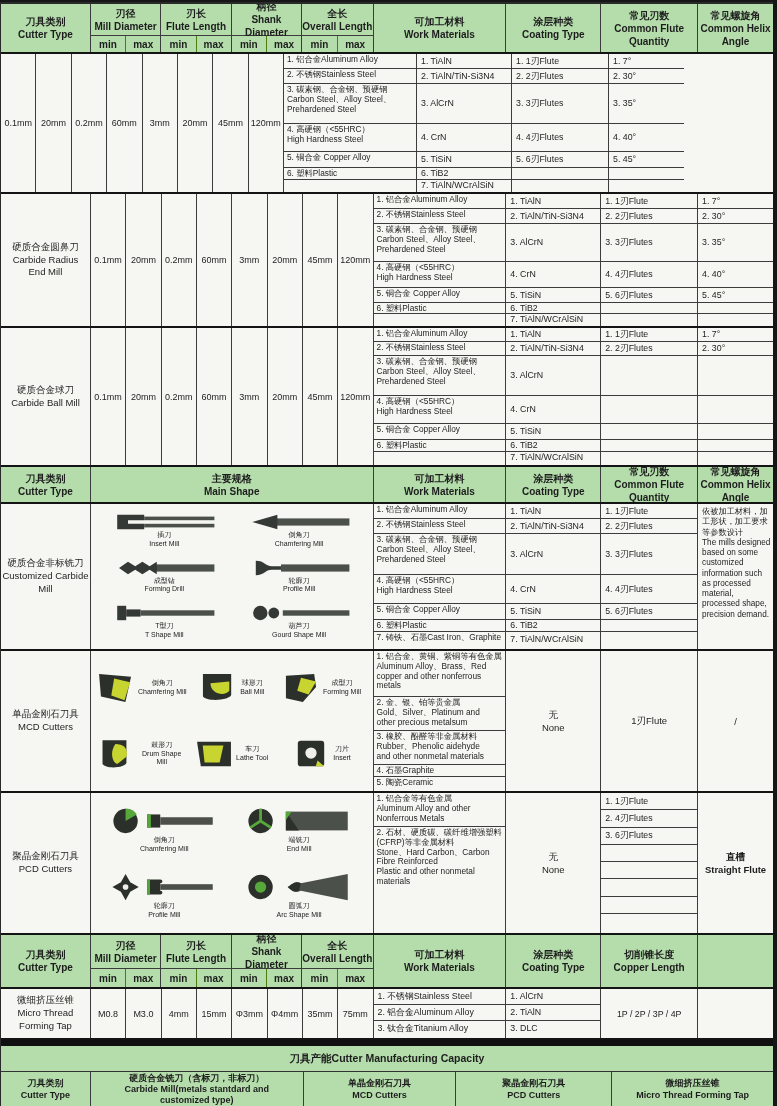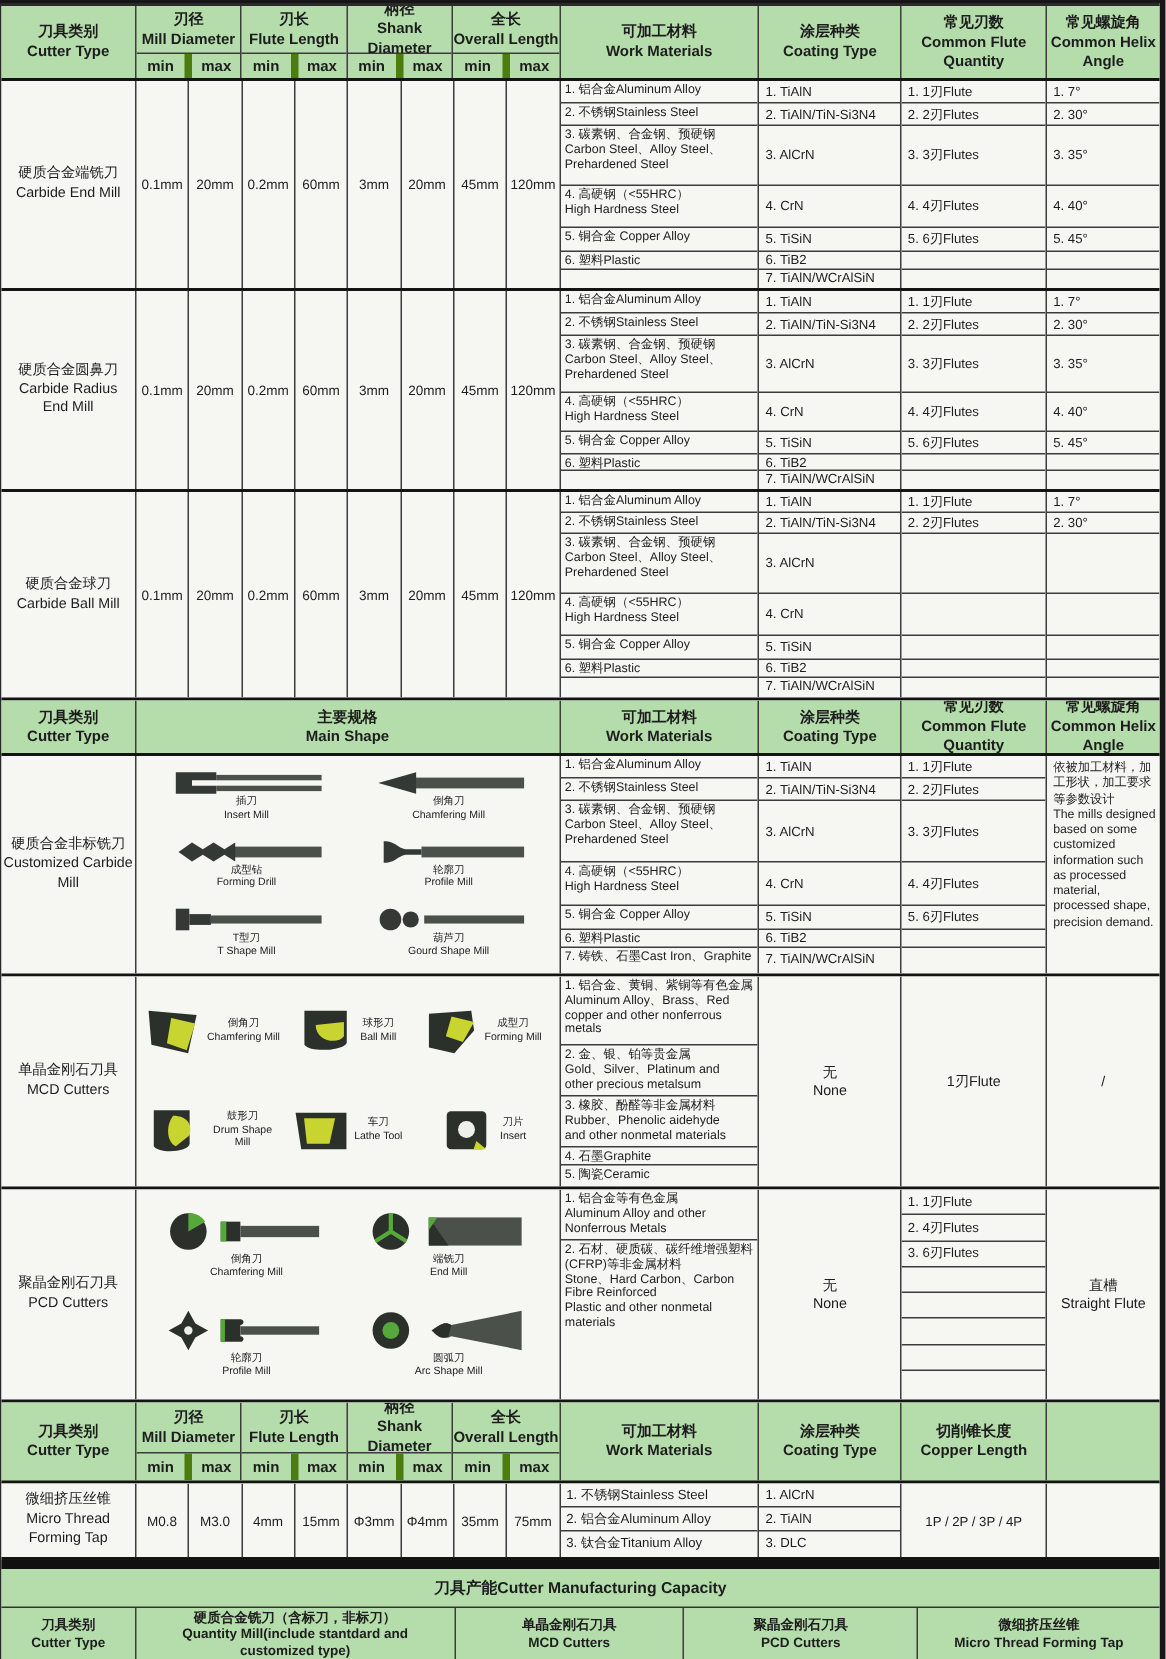--- a/index.html
+++ b/index.html
@@ -15,21 +15,21 @@
   .cc{display:flex;align-items:center;justify-content:center;text-align:center;white-space:pre-line}
   .lab{font-size:9.5px;line-height:1.35}
   .g{background:#b4ddab}
   .hcell{font-weight:700;font-size:10px;line-height:1.3;white-space:pre-line}
   .g4{width:70.75px;display:flex;flex-direction:column;box-sizing:border-box;border-right:1px solid #3c3c3c}
   .dims .g4:last-child{border-right:none}
   .gt{height:31px;border-bottom:1px solid #3c3c3c}
   .h3g .gt{height:33px}
   .mm{display:flex;flex:1}
   .mm>div{flex:1;display:flex;align-items:center;justify-content:center;font-size:10px;font-weight:700}
-  .mm>div:first-child{border-right:5px solid #4d7c0f}
+  .mm>div:first-child{border-right:1px solid #4d7c0f}
   .col{display:flex;flex-direction:column}
   .col>div{box-sizing:border-box;border-bottom:1px solid #3c3c3c;padding:1px 3px;font-size:8.3px;line-height:1.18;white-space:pre-line;word-break:break-word;overflow:hidden}
   .col>div:last-child{border-bottom:none}
   .colv>div{display:flex;align-items:center;font-size:8.8px;padding-left:4px}
   .merge{height:100%;display:flex;align-items:center;justify-content:center;text-align:center;white-space:pre-line;font-size:9.5px}
   
   .rA>:nth-child(1){height:15px}.rA>:nth-child(2){height:15px}.rA>:nth-child(3){height:40px}.rA>:nth-child(4){height:28px}.rA>:nth-child(5){height:16px}.rA>:nth-child(6){height:12px}.rA>:nth-child(7){height:10px}
   .rB>:nth-child(1){height:15px}.rB>:nth-child(2){height:15px}.rB>:nth-child(3){height:38px}.rB>:nth-child(4){height:26px}.rB>:nth-child(5){height:15px}.rB>:nth-child(6){height:11px}.rB>:nth-child(7){height:10px}
   .rC>:nth-child(1){height:14px}.rC>:nth-child(2){height:14px}.rC>:nth-child(3){height:40px}.rC>:nth-child(4){height:28px}.rC>:nth-child(5){height:16px}.rC>:nth-child(6){height:12px}.rC>:nth-child(7){height:11px}
   .rD>:nth-child(1){height:15px}.rD>:nth-child(2){height:15px}.rD>:nth-child(3){height:41px}.rD>:nth-child(4){height:29px}.rD>:nth-child(5){height:16px}.rD>:nth-child(6){height:12px}.rD>:nth-child(7){height:15px}
@@ -104,22 +104,20 @@
 Coating Type</div>
     <div class="c w-fl cc hcell">常见刃数
 Common Flute
 Quantity</div>
     <div class="c w-hx cc hcell">常见螺旋角
 Common Helix
 Angle</div>
   </div>
 
   <div class="sec" style="height:138px">
-    <div class="c w-lab cc lab">硬质合金端铣刀
-Carbide End Mill</div>
     <div class="c dims">
       <div class="c dim">0.1mm</div>
           <div class="c dim">20mm</div>
           <div class="c dim">0.2mm</div>
           <div class="c dim">60mm</div>
           <div class="c dim">3mm</div>
           <div class="c dim">20mm</div>
           <div class="c dim">45mm</div>
           <div class="dim">120mm</div>
     </div>
@@ -514,21 +512,21 @@
       <div>1. 1刃Flute</div>
           <div>2. 4刃Flutes</div>
           <div>3. 6刃Flutes</div>
           <div></div>
           <div></div>
           <div></div>
           <div></div>
           <div></div>
     </div>
     <div class="c w-hx">
-          <div class="merge" style="font-weight:400">直槽
+          <div class="merge" style="font-weight:700">直槽
 Straight Flute</div>
         </div>
   </div>
 
   <div class="sec g h3g" style="height:52px">
     <div class="c w-lab cc hcell">刀具类别
 Cutter Type</div>
     <div class="c dims">
       <div class="g4">
             <div class="gt cc hcell">刃径
@@ -602,21 +600,21 @@
     <div class="c w-hx"></div>
   </div>
 
   <div class="band"></div>
 
   <div class="cap-title cc g">刀具产能Cutter Manufacturing Capacity</div>
   <div class="cap-hdr g">
     <div class="c cw0 cc">刀具类别
 Cutter Type</div>
     <div class="c cw1 cc">硬质合金铣刀（含标刀，非标刀）
-Quantity Mill(include stantdard and
+Carbide Mill(metals stantdard and
 customized type)</div>
     <div class="c cw2 cc">单晶金刚石刀具
 MCD Cutters</div>
     <div class="c cw3 cc">聚晶金刚石刀具
 PCD Cutters</div>
     <div class="c cw4 cc">微细挤压丝锥
 Micro Thread Forming Tap</div>
   </div>
 
 </div>

